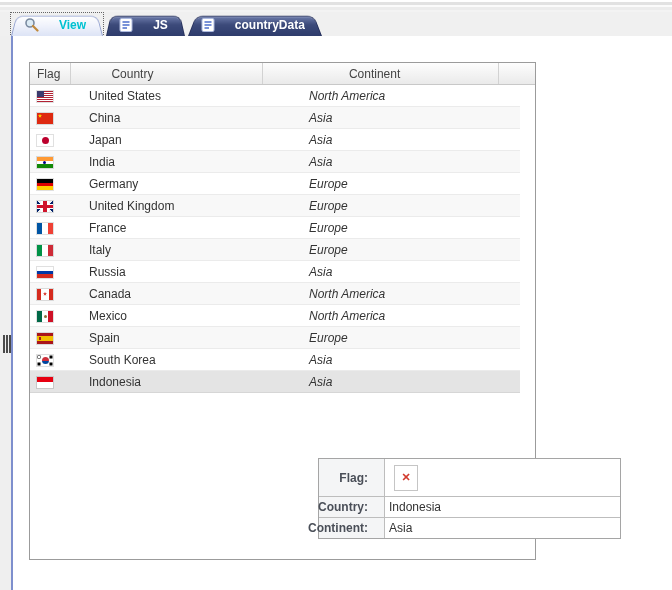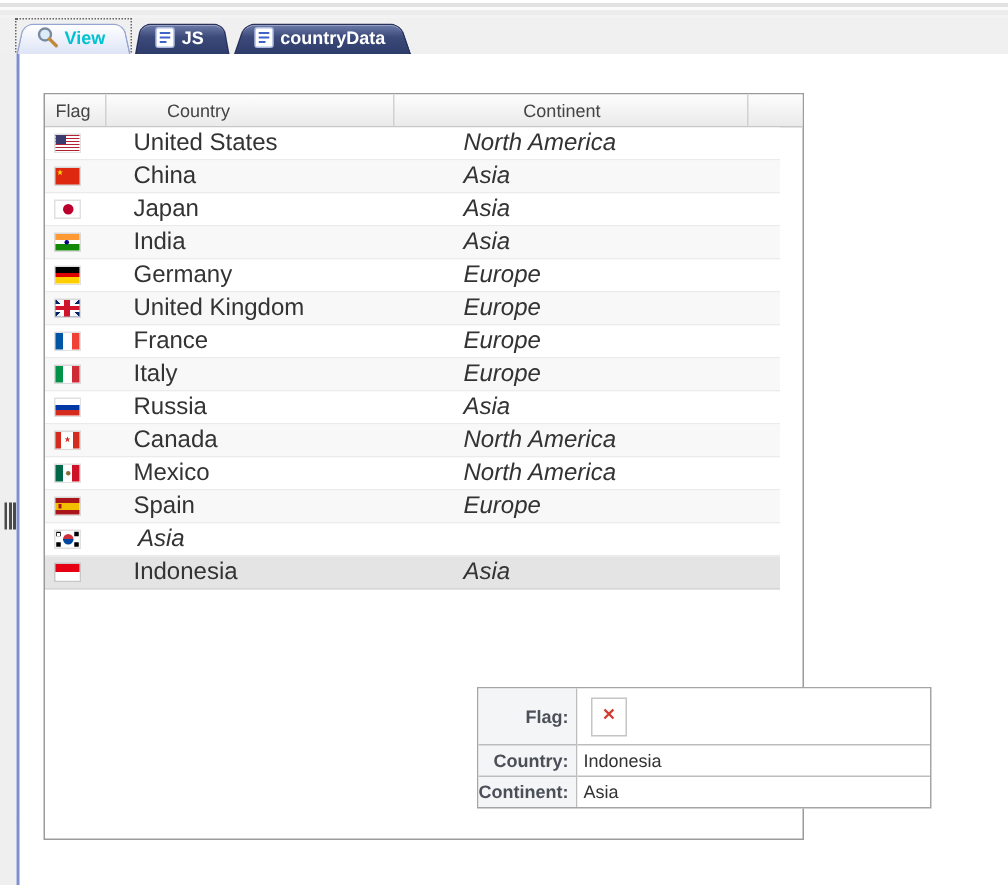--- a/index.html
+++ b/index.html
@@ -6,21 +6,21 @@
   html,body { width:672px; height:590px; font-family:"Liberation Sans", sans-serif; background:#ffffff; overflow:hidden; }
   #stage { position:relative; width:672px; height:590px; background:#ffffff; }
 
   
   .top-strip { position:absolute; left:0; top:0; width:672px; height:12px;
     background:linear-gradient(to bottom,#ffffff 0 2px,#e2e2e2 2px 5px,#fbfbfb 5px 7px,#ececec 7px 10px,#f3f3f3 10px); }
 
   
   .tab-bar { position:absolute; left:0; top:12px; width:672px; height:24px;
     background:#f0f0f0; display:flex; align-items:flex-end; padding-left:11px; }
-  .tab { position:relative; z-index:0; height:23px; display:flex; align-items:center; gap:4px;
+  .tab { position:relative; z-index:0; height:23px; display:flex; align-items:center; gap:20px;
     padding:0 17px 0 13px; color:#ffffff; font-weight:bold; font-size:12px; cursor:pointer; margin-right:3px; }
   .tab::before { content:""; position:absolute; inset:0; z-index:-1;
     background:linear-gradient(to bottom,#6d7cab,#3c4a7a 45%,#2e3c6c);
     border:1px solid #27315c; border-bottom:none; border-radius:8px 8px 0 0;
     box-shadow:inset 0 1px 0 rgba(255,255,255,.3);
     transform:perspective(12px) rotateX(4deg); transform-origin:bottom; }
   .tab.active { color:#00c2d1; outline:1px dotted #666; }
   .tab.active::before { background:linear-gradient(to bottom,#ffffff,#eef1fb 55%,#dde4f6);
     border-color:#97a5d2; }
 
@@ -40,21 +40,21 @@
   .lb-header { display:flex; height:22px; background:linear-gradient(to bottom,#fdfdfd,#eaeaea);
     border-bottom:1px solid #c8c8c8; font-size:12px; color:#444444;gap:36px; }
   .hcell { display:flex; align-items:center; border-right:1px solid #d2d2d2; cursor:pointer; }
   .hcell.col-flag { width:55px; padding-left:7px; }
   .hcell.col-country { width:217px; padding-left:4px; }
   .hcell.col-continent { width:218px; padding-left:7px;margin-left:43px; }
   .hcell.col-spacer { flex:1; border-right:none; cursor:default; }
 
   .lb-body { position:relative; }
   .row { display:flex; align-items:center; width:490px; height:22px;
-    border-bottom:1px solid #ebebeb; font-size:16px; color:#333333; background:#ffffff; cursor:pointer; }
+    border-bottom:1px solid #ebebeb; font-size:12px; color:#333333; background:#ffffff; cursor:pointer; }
   .row:nth-child(even) { background:#f8f8f8; }
   .row.selected { background:#e4e4e4; border-bottom-color:#d6d6d6; }
   .cell-flag { width:55px; padding-left:7px; }
   .cell-country { width:217px; padding-left:4px; }
   .cell-continent { width:218px; padding-left:7px;font-style:italic; }
 
   
   .flag { display:inline-block; width:16px; height:11px; position:relative;
     vertical-align:middle; box-shadow:0 0 0 1px rgba(0,0,0,0.12); overflow:hidden; background:#ddd; }
   .flag::before, .flag::after { content:""; position:absolute; }
@@ -96,21 +96,21 @@
   .flag[data-flag="kr"]::after { left:1px; top:1px; width:2px; height:2px;
     box-shadow:0 0 0 0.5px #000, 12px 0 0 0.5px #000, 0 7px 0 0.5px #000, 12px 7px 0 0.5px #000; }
   .flag[data-flag="id"] { background:linear-gradient(to bottom,#e70011 0 5.5px,#ffffff 5.5px); }
 
   
   .detail { position:absolute; left:318px; top:458px; width:303px; height:81px;
     border:1px solid #a5a5a5; background:#ffffff; z-index:5;
     display:grid; grid-template-columns:66px 1fr; grid-template-rows:37px 21px 21px; }
   .dcell { display:flex; align-items:center; font-size:12px; }
   .dlabel { background:#f4f5f6; color:#4a4f58; font-weight:bold; justify-content:flex-end;
-    padding-right:5px; border-right:1px solid #bdbdbd; }
+    padding-right:16px; border-right:1px solid #bdbdbd; }
   .dvalue { background:#ffffff; color:#333333; padding-left:4px; }
   .dr2 { border-top:1px solid #bdbdbd; }
   .broken-img { width:24px; height:26px; border:1px solid #c5c5c5; background:#ffffff;
     margin-left:5px; display:flex; align-items:center; justify-content:center;
     color:#d23b2f; font-size:11px; font-weight:bold; line-height:1; }
 </style>
 </head>
 <body>
 
 <div id="stage">
@@ -218,20 +218,21 @@
         <span class="cell-country">Mexico</span>
         <span class="cell-continent">North America</span>
       </div>
       <div class="row">
         <span class="cell-flag"><i class="flag" data-flag="es"></i></span>
         <span class="cell-country">Spain</span>
         <span class="cell-continent">Europe</span>
       </div>
       <div class="row">
         <span class="cell-flag"><i class="flag" data-flag="kr"></i></span>
+        <span class="cell-country">South Korea</span>
         <span class="cell-continent">Asia</span>
       </div>
       <div class="row selected">
         <span class="cell-flag"><i class="flag" data-flag="id"></i></span>
         <span class="cell-country">Indonesia</span>
         <span class="cell-continent">Asia</span>
       </div>
     </div>
   </div>
 

